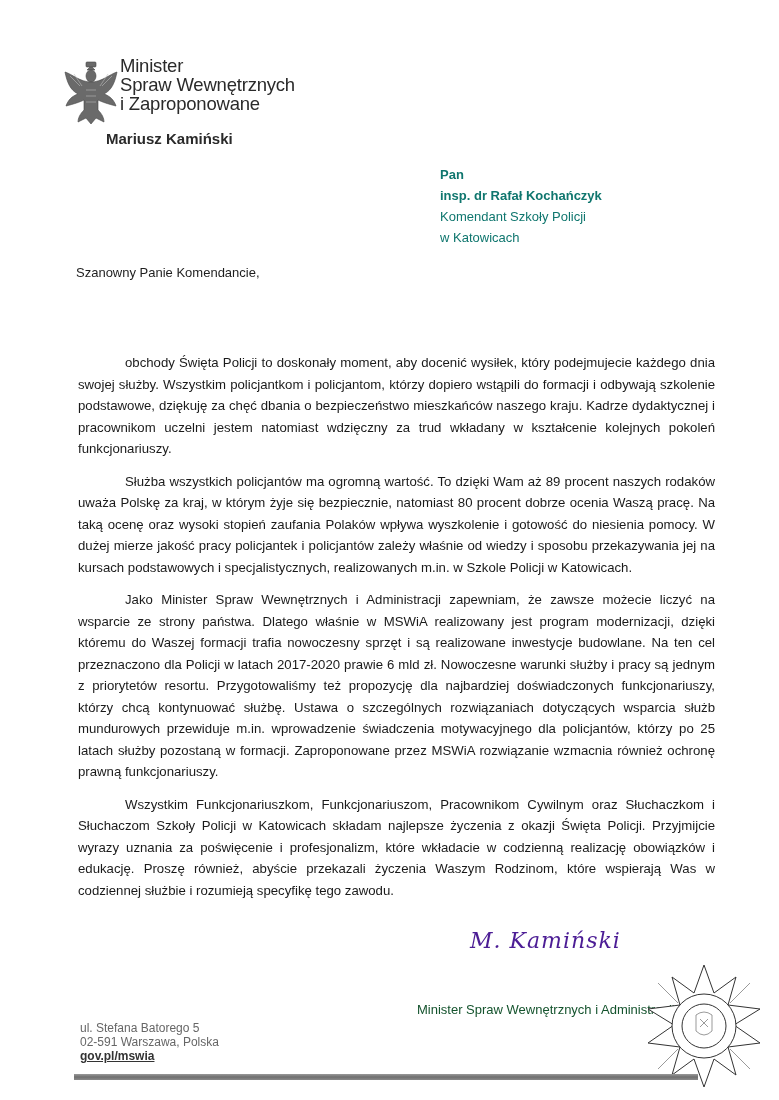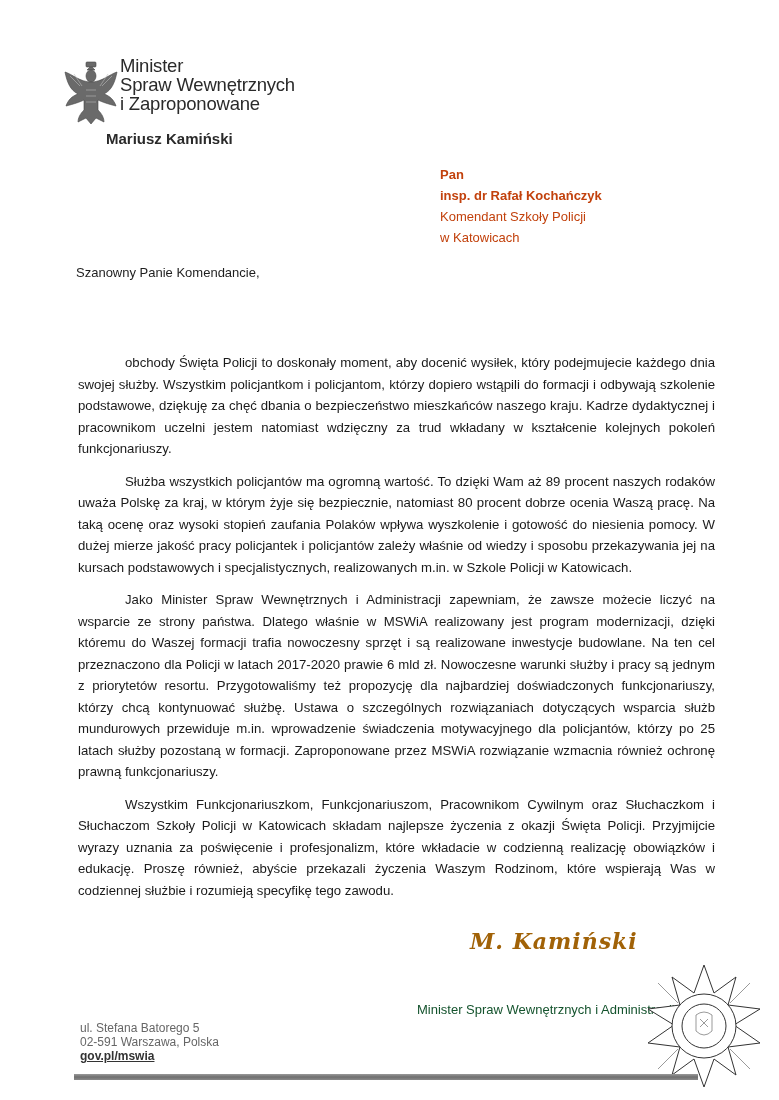--- a/index.html
+++ b/index.html
@@ -6,34 +6,34 @@
     body {
       width: 779px; height: 1100px; position: relative; overflow: hidden;
       font-family: "Liberation Sans", sans-serif; color: #1e1e1e;
     }
     .header { position: absolute; left: 62px; top: 56px; display: flex; align-items: flex-start; }
     .eagle { width: 58px; height: 66px; margin-top: 4px; }
     .ministry { margin-left: 0; font-size: 18.5px; line-height: 19px; color: #2a2a2a; letter-spacing: -0.2px; }
     .ministry div { white-space: nowrap; }
     .minister-name { position: absolute; left: 78px; top: 130px; font-size: 15px; font-weight: bold; color: #2a2a2a; margin-left: 28px; }
 
-    .recipient { position: absolute; left: 440px; top: 164px; font-size: 13px; line-height: 21px; color: #c2410c; }
+    .recipient { position: absolute; left: 440px; top: 164px; font-size: 13px; line-height: 21px; color: #0f766e; }
     .recipient .b { font-weight: bold; }
 
     .salutation { position: absolute; left: 76px; top: 263px; font-size: 13px; line-height: 20px; color: #1e1e1e; }
 
     .body-text {
       position: absolute; left: 78px; top: 352px; width: 645px;
       font-size: 13.2px; line-height: 21.5px; text-align: justify; color: #1a1a1a;
     }
     .body-text p { margin: 0 8px 11px 0; text-indent: 47px; }
 
     .signature-script {
       position: absolute; left: 470px; top: 928px; font-family: "DejaVu Serif", serif;
-      font-style: italic; font-size: 22px; color: #a16207; letter-spacing: 1px; font-weight: bold;
+      font-style: italic; font-size: 22px; color: #4c1d95; letter-spacing: 1px;
     }
     .signature-title { position: absolute; left: 417px; top: 1002px; font-size: 13px; color: #14532d; white-space: nowrap; }
 
     .footer { position: absolute; left: 80px; top: 1021px; font-size: 12px; line-height: 14px; color: #666; }
     .footer .link { color: #333; font-weight: bold; text-decoration: underline; }
 
     .footer-bar {
       position: absolute; left: 74px; top: 1074px; width: 624px; height: 6px;
       background: linear-gradient(180deg, #9a9a9a, #6f6f6f 50%, #8a8a8a);
     }

